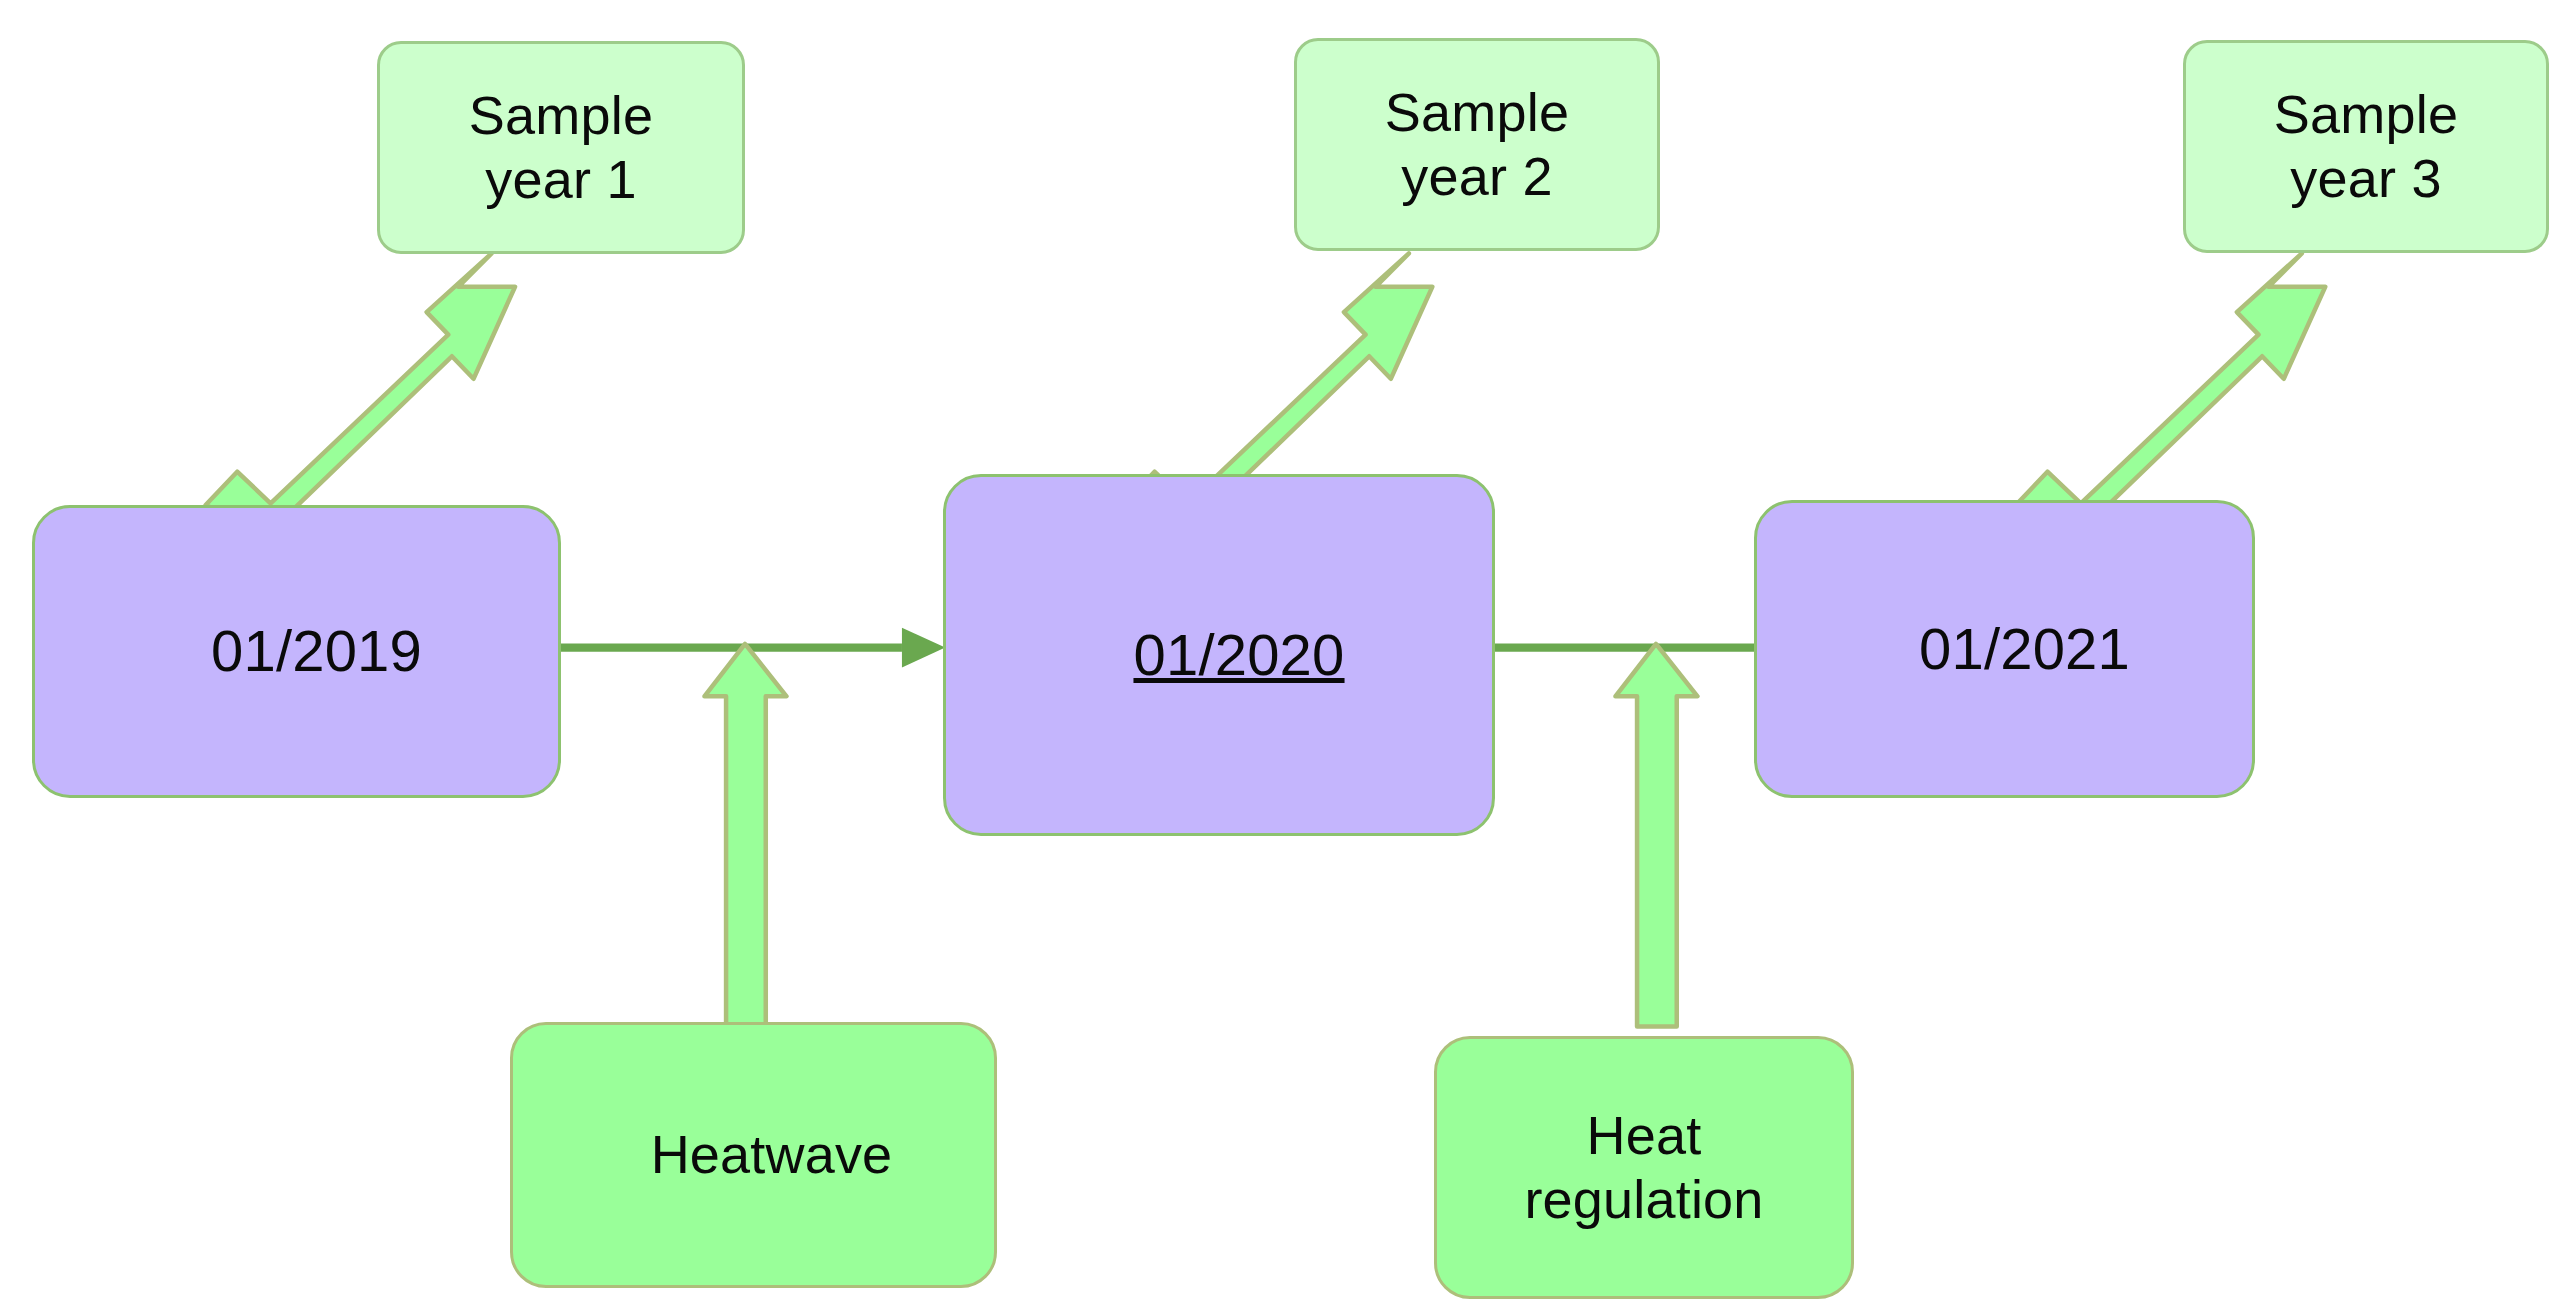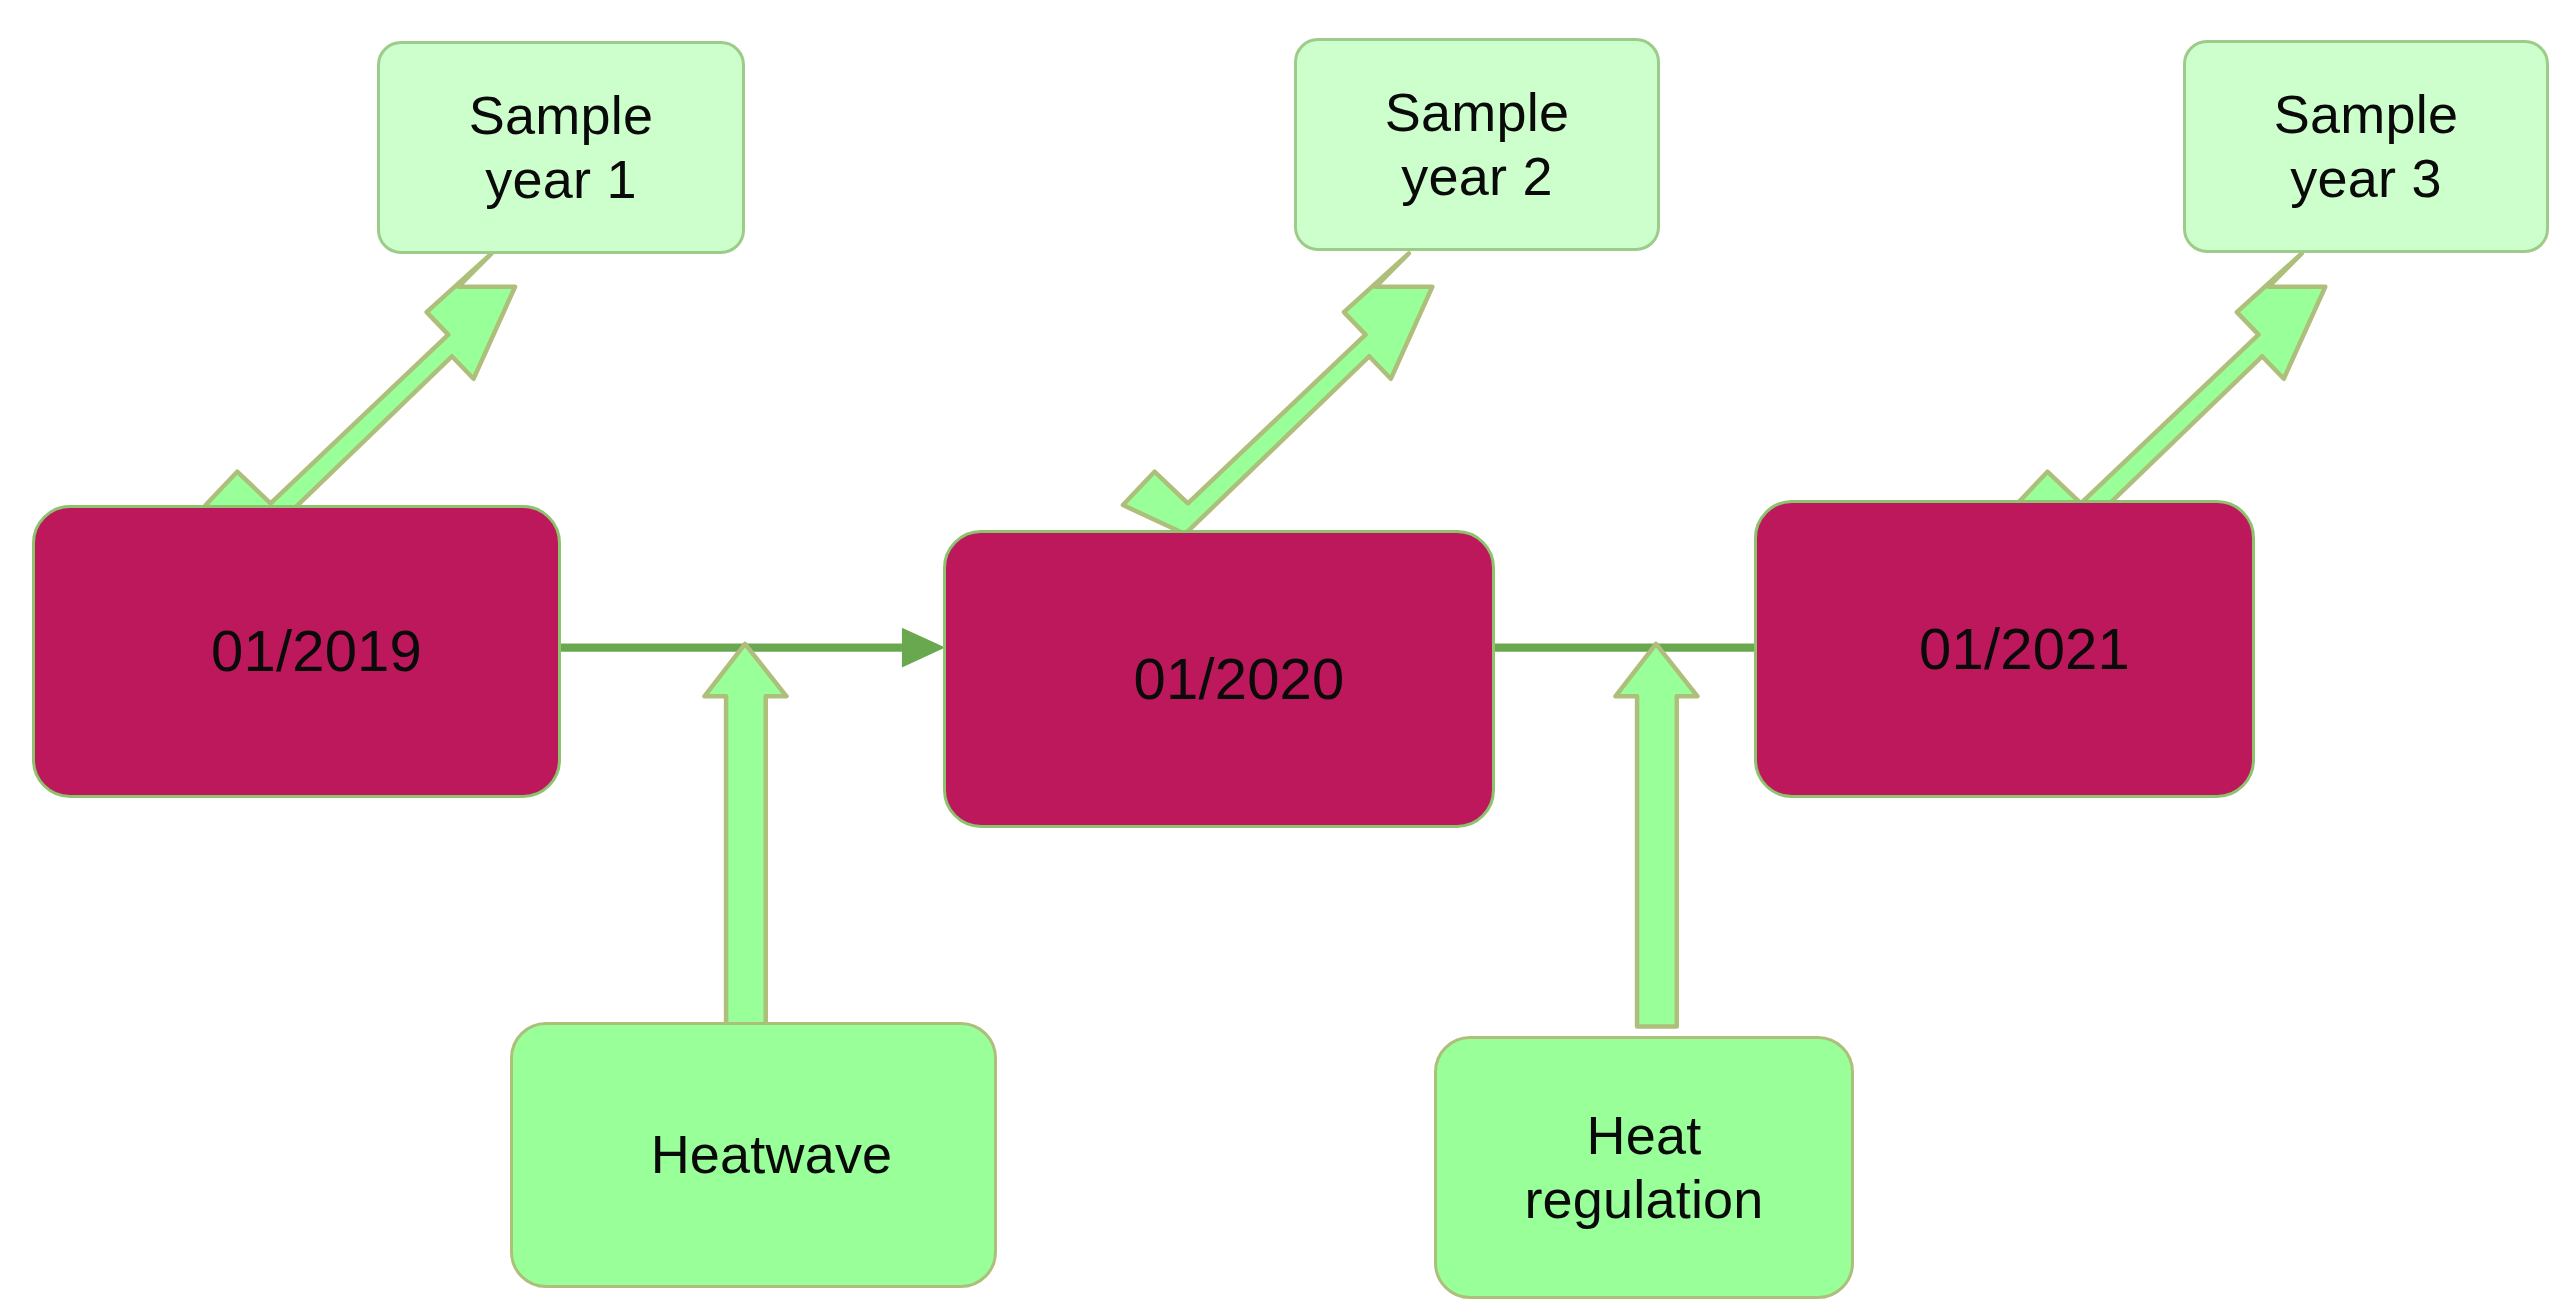--- a/index.html
+++ b/index.html
@@ -28,21 +28,21 @@
     display: flex;
     align-items: center;
     justify-content: center;
     text-align: center;
     color: #0a0a0a;
     line-height: 1.18;
     white-space: pre-line;
     letter-spacing: 0.2px;
   }
   .node-timeline {
-    background: #be185d;
+    background: #c4b5fd;
     border: 3.6px solid #8DC26F;
     border-radius: 38px;
     font-size: 58px;
     padding-left: 40px;
   }
   .node-sample {
     background: #CCFFCC;
     border: 3.6px solid #9DCC8A;
     border-radius: 24px;
     font-size: 54px;
@@ -110,21 +110,21 @@
 
   <div class="node node-sample" style="left:2183px; top:40px; width:366px; height:213px;">
     <span class="node-label">Sample
 year 3</span>
   </div>
 
   <div class="node node-timeline" style="left:32px; top:505px; width:529px; height:293px;">
     <span class="node-label">01/2019</span>
   </div>
 
-  <div class="node node-timeline" style="left:943px; top:530px; width:552px; height:298px;">
+  <div class="node node-timeline" style="left:943px; top:474px; width:552px; height:362px;text-decoration:underline;">
     <span class="node-label">01/2020</span>
   </div>
 
   <div class="node node-timeline" style="left:1754px; top:500px; width:501px; height:298px;">
     <span class="node-label">01/2021</span>
   </div>
 
   <div class="node node-event" style="left:510px; top:1022px; width:487px; height:266px;padding-left:36px;">
     <span class="node-label">Heatwave</span>
   </div>

